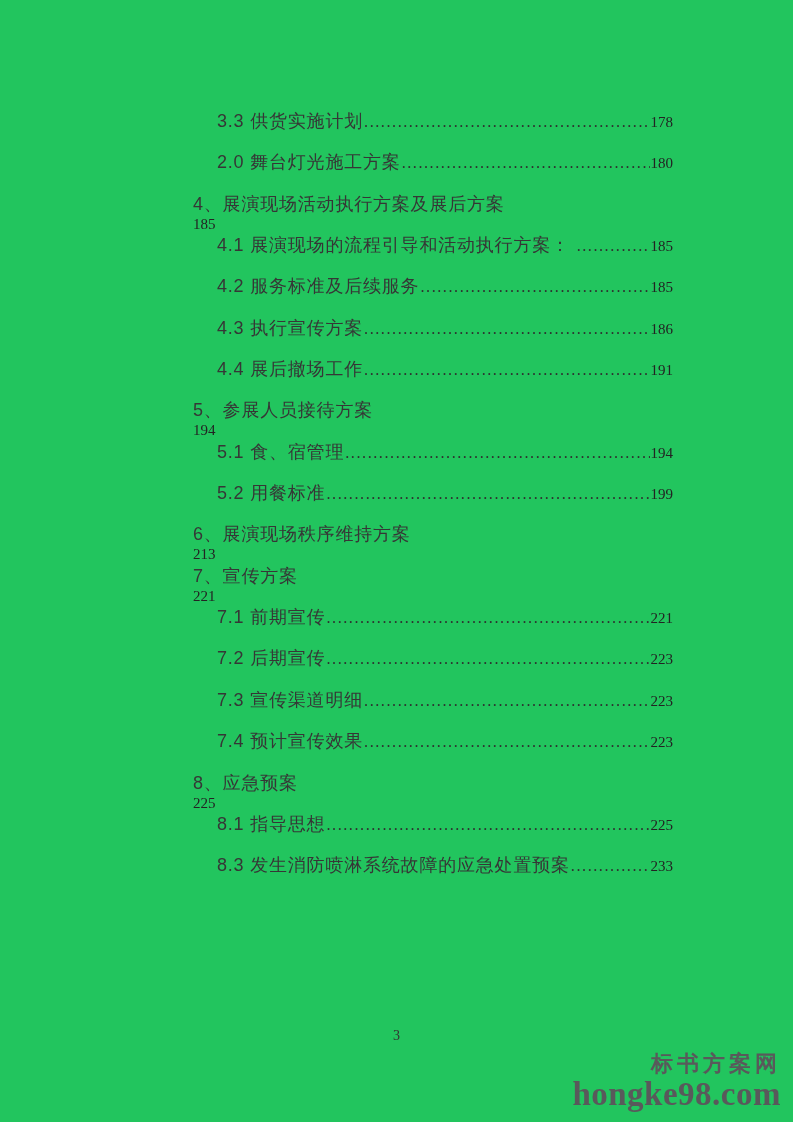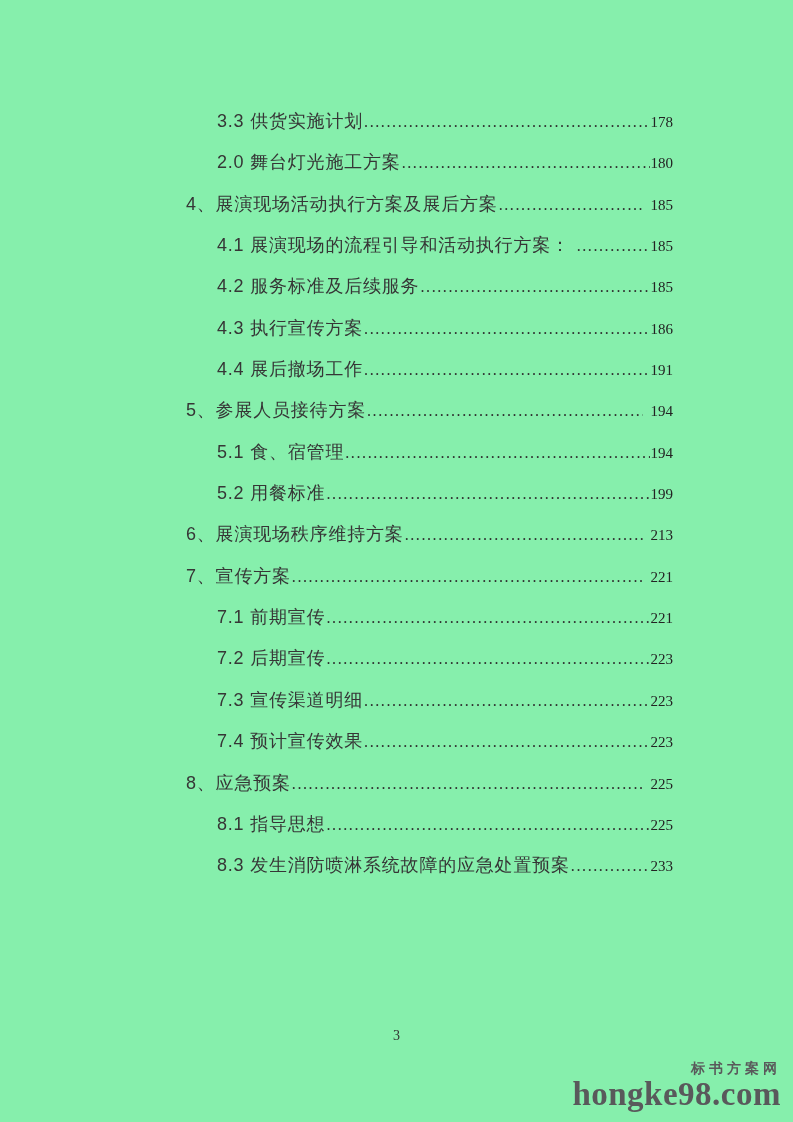--- a/index.html
+++ b/index.html
@@ -5,40 +5,40 @@
   html, body {
     margin: 0;
     padding: 0;
     background: #ffffff;
   }
   .page {
     position: relative;
     width: 793px;
     height: 1122px;
     margin: 0 auto;
-    background: #86efac;
+    background: #22c55e;
     overflow: hidden;
     font-family: "Liberation Sans", sans-serif;
   }
   .toc {
     position: absolute;
     top: 98px;
     left: 0;
     right: 0;
   }
   .toc-row {
     height: 41.35px;
     box-sizing: border-box;
     padding-top: 11px;
     padding-right: 120px;
     display: flex;
     align-items: baseline;
     cursor: pointer;
   }
-  .toc-row.lvl1 { padding-left: 186px; }
+  .toc-row.lvl1 { padding-left: 186px; flex-direction: column; }
   .toc-row.lvl2 { padding-left: 217px; }
   .toc-label {
     font-size: 18px;
     letter-spacing: 0.8px;
     color: #363636;
     white-space: pre;
     flex: 0 0 auto;
   }
   .toc-dots {
     flex: 1 1 auto;
@@ -72,21 +72,21 @@
   }
   .watermark {
     position: absolute;
     right: 12px;
     bottom: 11px;
     text-align: right;
     color: #59595b;
     line-height: 1;
   }
   .watermark-cn {
-    font-size: 14px;
+    font-size: 22px;
     font-weight: bold;
     letter-spacing: 4px;
     margin-bottom: 3px;
     white-space: nowrap;
   }
   .watermark-en {
     font-size: 33px;
     font-weight: bold;
     letter-spacing: 0.5px;
     white-space: nowrap;

